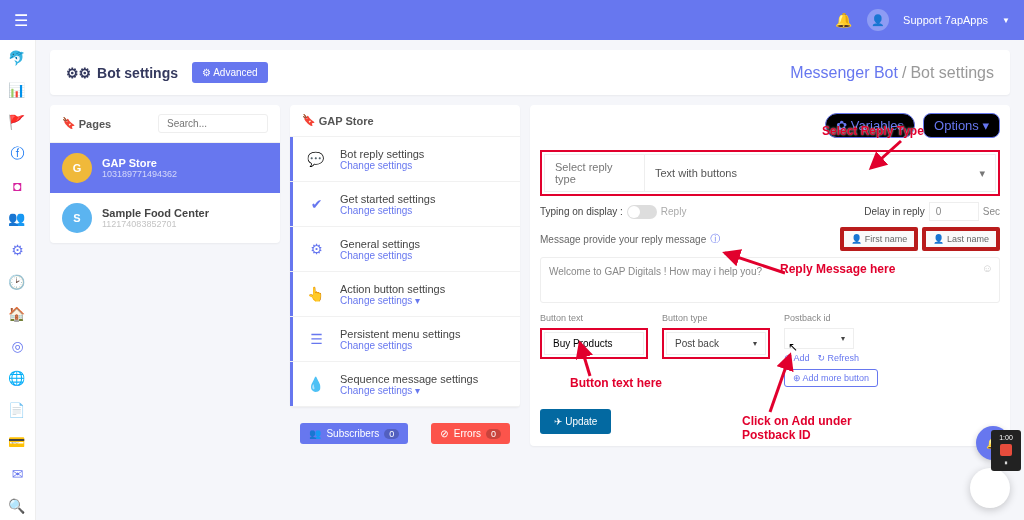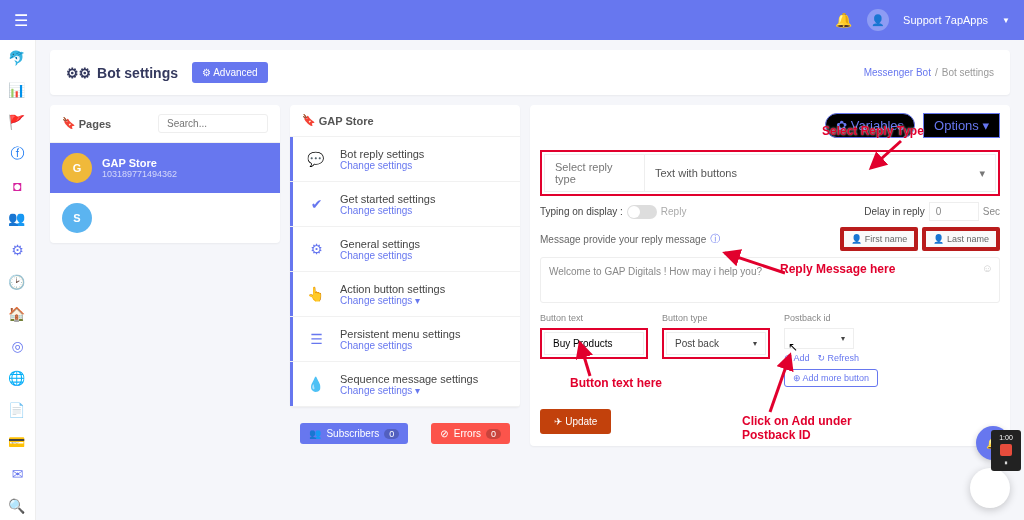--- a/index.html
+++ b/index.html
@@ -10,21 +10,21 @@
 .bell{font-size:14px}
 .avatar-sm{width:22px;height:22px;border-radius:50%;background:#8e9cf4;display:flex;align-items:center;justify-content:center}
 .iconbar{position:absolute;left:0;top:40px;width:36px;bottom:0;background:#fff;border-right:1px solid #eee;display:flex;flex-direction:column;align-items:center;padding-top:10px;gap:16px}
 .iconbar .ic{width:16px;height:16px;display:flex;align-items:center;justify-content:center;font-size:14px;cursor:pointer}
 .main{position:absolute;left:36px;top:40px;right:0;bottom:0;overflow:auto;padding:10px 14px}
 .card{background:#fff;border-radius:4px;box-shadow:0 1px 2px rgba(0,0,0,.05)}
 .header-card{padding:12px 16px;display:flex;align-items:center;margin-bottom:10px}
 .header-card h2{font-size:14px;font-weight:600;color:#34395e;display:flex;align-items:center;gap:6px}
 .gears{font-size:14px}
 .adv-btn{margin-left:14px;background:#6777ef;color:#fff;border:none;border-radius:3px;padding:5px 10px;font-size:10px;cursor:pointer}
-.crumb{margin-left:auto;font-size:10px;color:#6777ef}
+.crumb{margin-left:auto;font-size:16px;color:#6777ef}
 .crumb .sep{color:#999;margin:0 4px}
 .crumb .cur{color:#999}
 .cols{display:flex;gap:10px;align-items:flex-start}
 .col1{width:230px}
 .col2{width:230px}
 .col3{flex:1}
 .panel-head{padding:9px 12px;border-bottom:1px solid #f1f1f1;display:flex;align-items:center;font-weight:600;color:#555;font-size:11px}
 .search{margin-left:auto;border:1px solid #eee;border-radius:3px;padding:3px 8px;font-size:10px;width:110px;color:#aaa}
 .page-item{display:flex;align-items:center;gap:10px;padding:10px 12px;cursor:pointer}
 .page-item.sel{background:#6777ef;color:#fff}
@@ -58,21 +58,21 @@
 .tag-btn{border:4px solid #b91c1c;background:#fafafa;padding:3px 7px;font-size:9px;border-radius:2px;cursor:pointer;color:#666}
 .msgbox{border:1px solid #eee;border-radius:3px;padding:8px;height:46px;color:#888;font-size:10px;position:relative}
 .msgbox .sm{position:absolute;right:6px;top:4px;color:#ccc;font-size:11px}
 .btnrow{display:flex;gap:14px;margin-top:10px}
 .btncol .colab{font-size:9px;color:#888;margin-bottom:5px}
 .fld{border:1px solid #eee;padding:5px 8px;font-size:10px;width:100px;background:#fff}
 .fld.sel{display:flex;align-items:center}
 .fld.sel .chev{margin-left:auto;font-size:8px}
 .lnk{color:#6777ef;font-size:9px;cursor:pointer}
 .outline-sm{border:1px solid #6777ef;color:#6777ef;background:#fff;padding:3px 8px;font-size:9px;border-radius:3px;cursor:pointer}
-.update{background:#c2410c;color:#fff;border:none;border-radius:3px;padding:7px 14px;font-size:10px;cursor:pointer;margin:12px 10px}
+.update{background:#0369a1;color:#fff;border:none;border-radius:3px;padding:7px 14px;font-size:10px;cursor:pointer;margin:12px 10px}
 .ann{position:absolute;color:#e1002d;font-weight:700;font-size:12px;pointer-events:none;text-shadow:0 0 2px #fff}
 .arrow{position:absolute;pointer-events:none}
 .bubble{position:absolute;width:34px;height:34px;border-radius:50%;background:#6777ef;display:flex;align-items:center;justify-content:center;color:#fff;box-shadow:0 2px 6px rgba(0,0,0,.2)}
 .chatbub{position:absolute;width:40px;height:40px;border-radius:50%;background:#fff;box-shadow:0 2px 8px rgba(0,0,0,.2)}
 .recwid{position:absolute;right:3px;top:430px;width:30px;background:#222;border-radius:3px;padding:4px;display:flex;flex-direction:column;align-items:center;gap:3px}
 .recwid .t{color:#fff;font-size:7px}
 .recwid .sq{width:12px;height:12px;background:#e74c3c;border-radius:2px}
 .delay-in{border:1px solid #eee;padding:3px 6px;width:50px;font-size:10px;color:#888}
 .cursor{position:absolute;font-size:12px;color:#000}
 </style>
@@ -128,20 +128,24 @@
       </div>
       <div class="page-item sel">
         <div class="pcirc pg-g">G</div>
         <div>
             <div class="pname">GAP Store</div>
             <div class="pid">103189771494362</div>
           </div>
       </div>
       <div class="page-item">
         <div class="pcirc pg-s">S</div>
+        <div>
+            <div class="pname">Sample Food Center</div>
+            <div class="pid" style="color:#aaa">112174083852701</div>
+          </div>
       </div>
     </div>
 
     <div class="col2">
       <div class="card">
         <div class="panel-head">🔖&nbsp;<span>GAP Store</span></div>
         <div class="set-item">
             <div class="set-ic">💬</div>
             <div class="set-txt">
               <div class="set-title">Bot reply settings</div>
@@ -186,21 +190,21 @@
       </div>
       <div class="foot-btns">
         <button class="chip-btn chip-blue">👥 <span>Subscribers</span> <span class="badge">0</span></button>
         <button class="chip-btn chip-red">⊘ <span>Errors</span> <span class="badge">0</span></button>
       </div>
     </div>
 
     <div class="col3 card">
       <div class="col3-top">
         <button class="outline-btn">✿ <span>Variables</span></button>
-        <button class="outline-btn" style="border-radius:0"><span>Options</span> ▾</button>
+        <button class="outline-btn" style="border-radius:8px"><span>Options</span> ▾</button>
       </div>
       <div class="reply-wrap">
         <div class="redbox">
           <div class="sel-row">
             <div class="lab">Select reply type</div>
             <div class="val">
                 <span>Text with buttons</span>
                 <span class="chev">▾</span>
               </div>
           </div>

